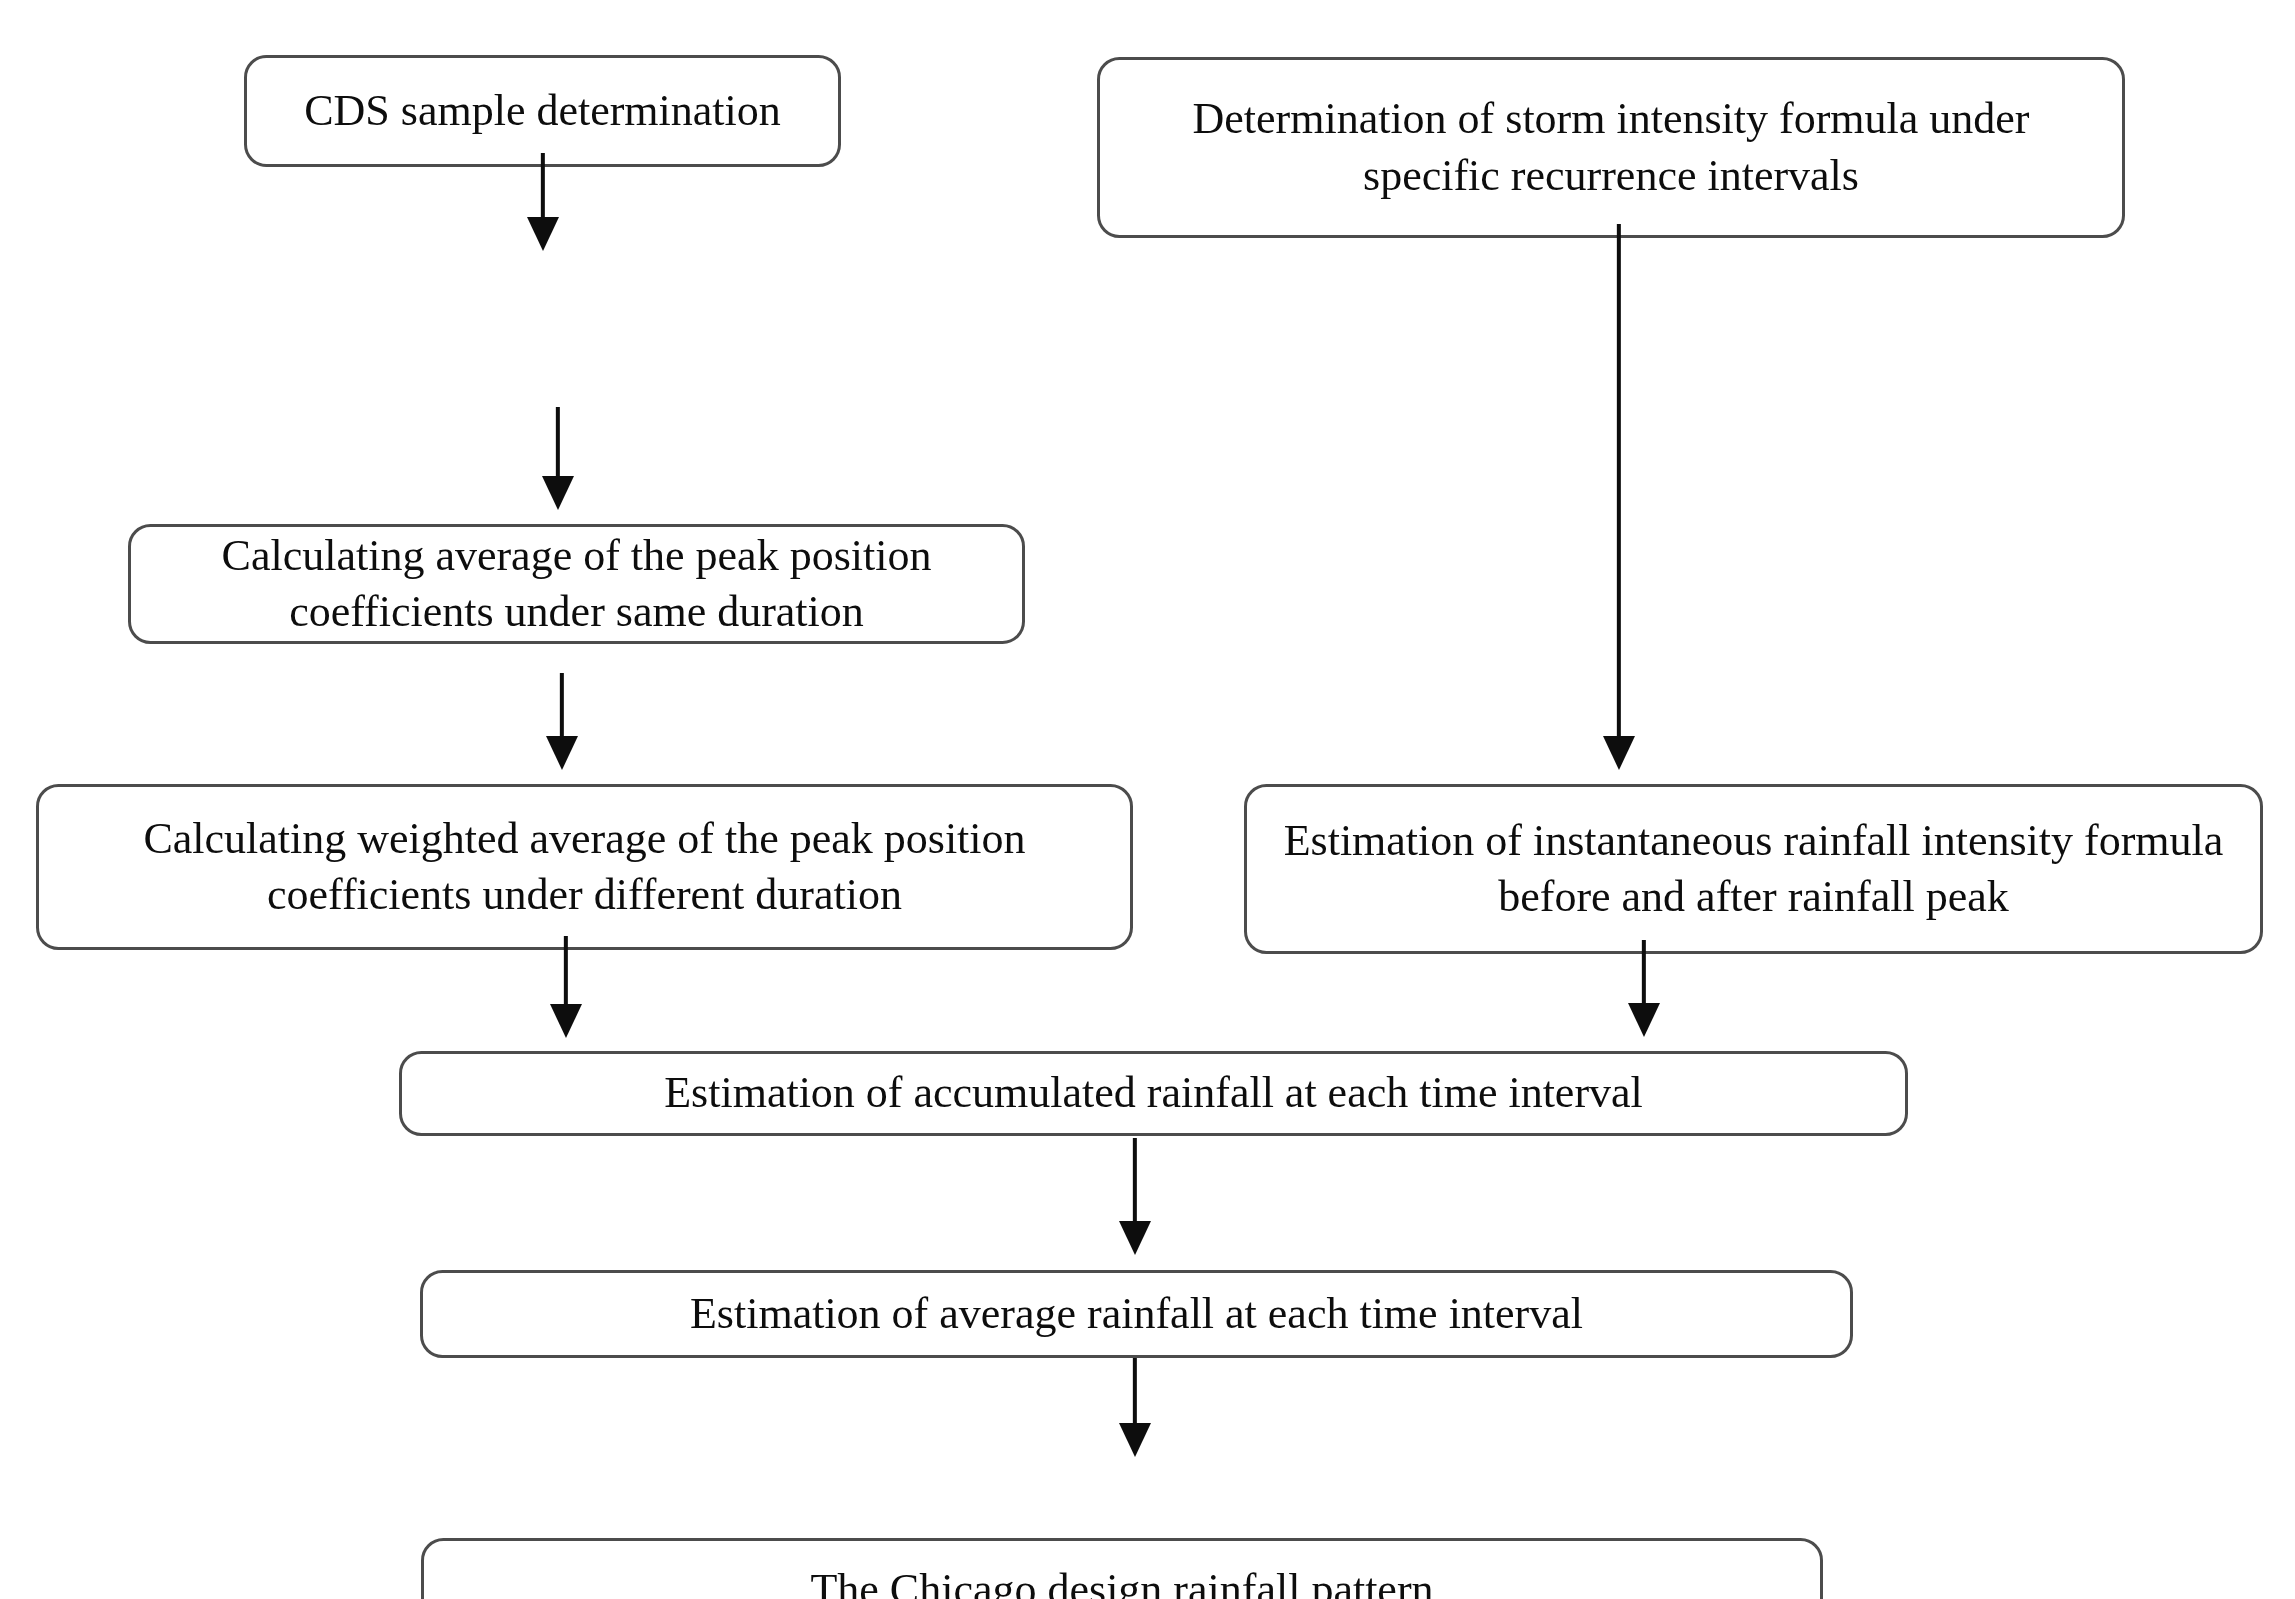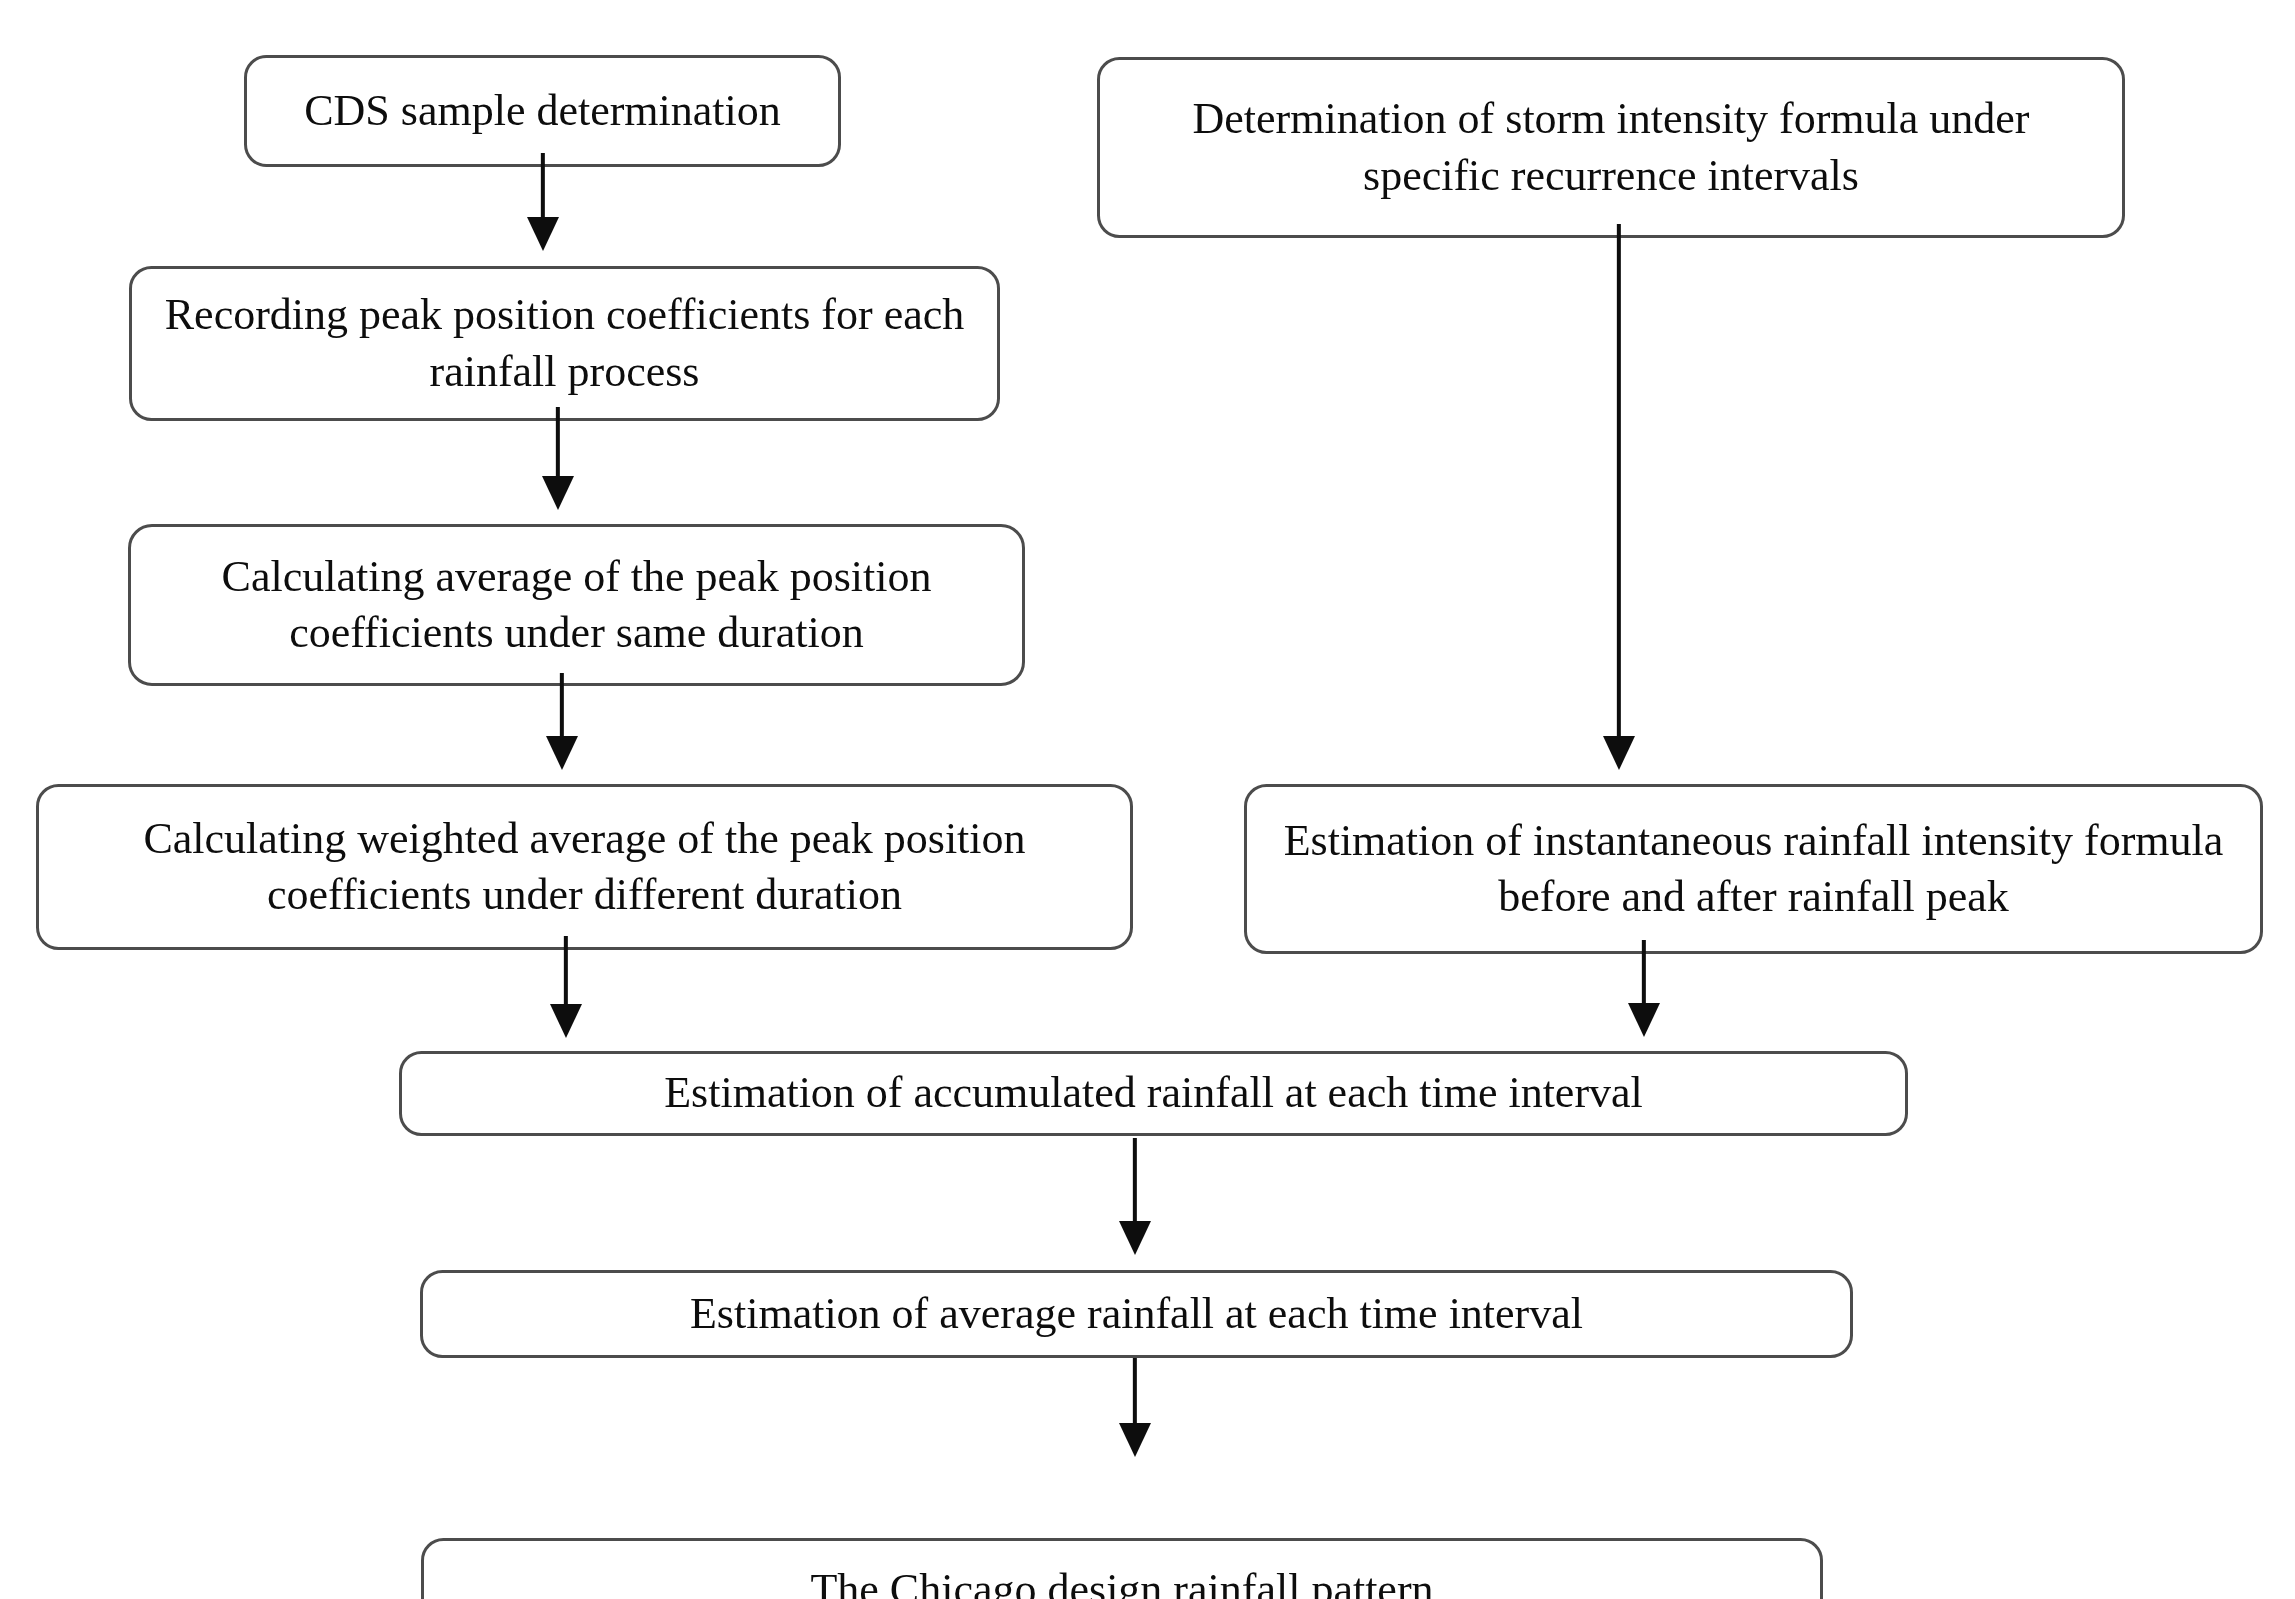--- a/index.html
+++ b/index.html
@@ -51,21 +51,21 @@
     bottom: 0;
     width: 0;
     height: 0;
     border-left: 16.4px solid transparent;
     border-right: 16.4px solid transparent;
     border-top: 34px solid #0d0d0d;
   }
   
   #n0 { left: 244px;  top: 41px;   width: 597px;  height: 112px; }
   #n1 { left: 129px;  top: 252px;  width: 871px; height: 155px; }
-  #n2 { left: 128px;  top: 510px;  width: 897px; height: 162px; border-radius: 24px; }
+  #n2 { left: 128px;  top: 510px;  width: 897px; height: 120px; }
   #n3 { left: 36px;   top: 770px;  width: 1097px; height: 166px; align-items: center; }
   #n4 { left: 1097px; top: 43px;   width: 1028px; height: 181px; align-items: center; }
   #n5 { left: 1244px; top: 770px;  width: 1019px; height: 170px; }
   #n6 { left: 399px;  top: 1037px; width: 1509px; height: 85px; }
   #n7 { left: 420px;  top: 1256px; width: 1433px; height: 88px; }
   #n8 { left: 421px;  top: 1524px; width: 1402px; height: 105px; }
   
   #a0 { left: 524px;  top: 153px;  height: 98px; }
   #a1 { left: 539px;  top: 407px;  height: 103px; }
   #a2 { left: 543px;  top: 673px;  height: 97px; }
@@ -75,23 +75,20 @@
   #a6 { left: 1116px; top: 1138px; height: 117px; }
   #a7 { left: 1116px; top: 1358px; height: 99px; }
 </style>
 </head>
 <body>
 
 <div class="canvas">
 
   <div class="node" id="n0">
     <span>CDS sample determination</span>
-  </div>
-  <div class="node" id="n1">
-    <span>Recording peak position coefficients for each rainfall process</span>
   </div>
   <div class="node" id="n2">
     <span>Calculating average of the peak position coefficients under same duration</span>
   </div>
   <div class="node" id="n3">
     <span>Calculating weighted average of the peak position coefficients under different duration</span>
   </div>
   <div class="node" id="n4">
     <span>Determination of storm intensity formula under specific recurrence intervals</span>
   </div>

